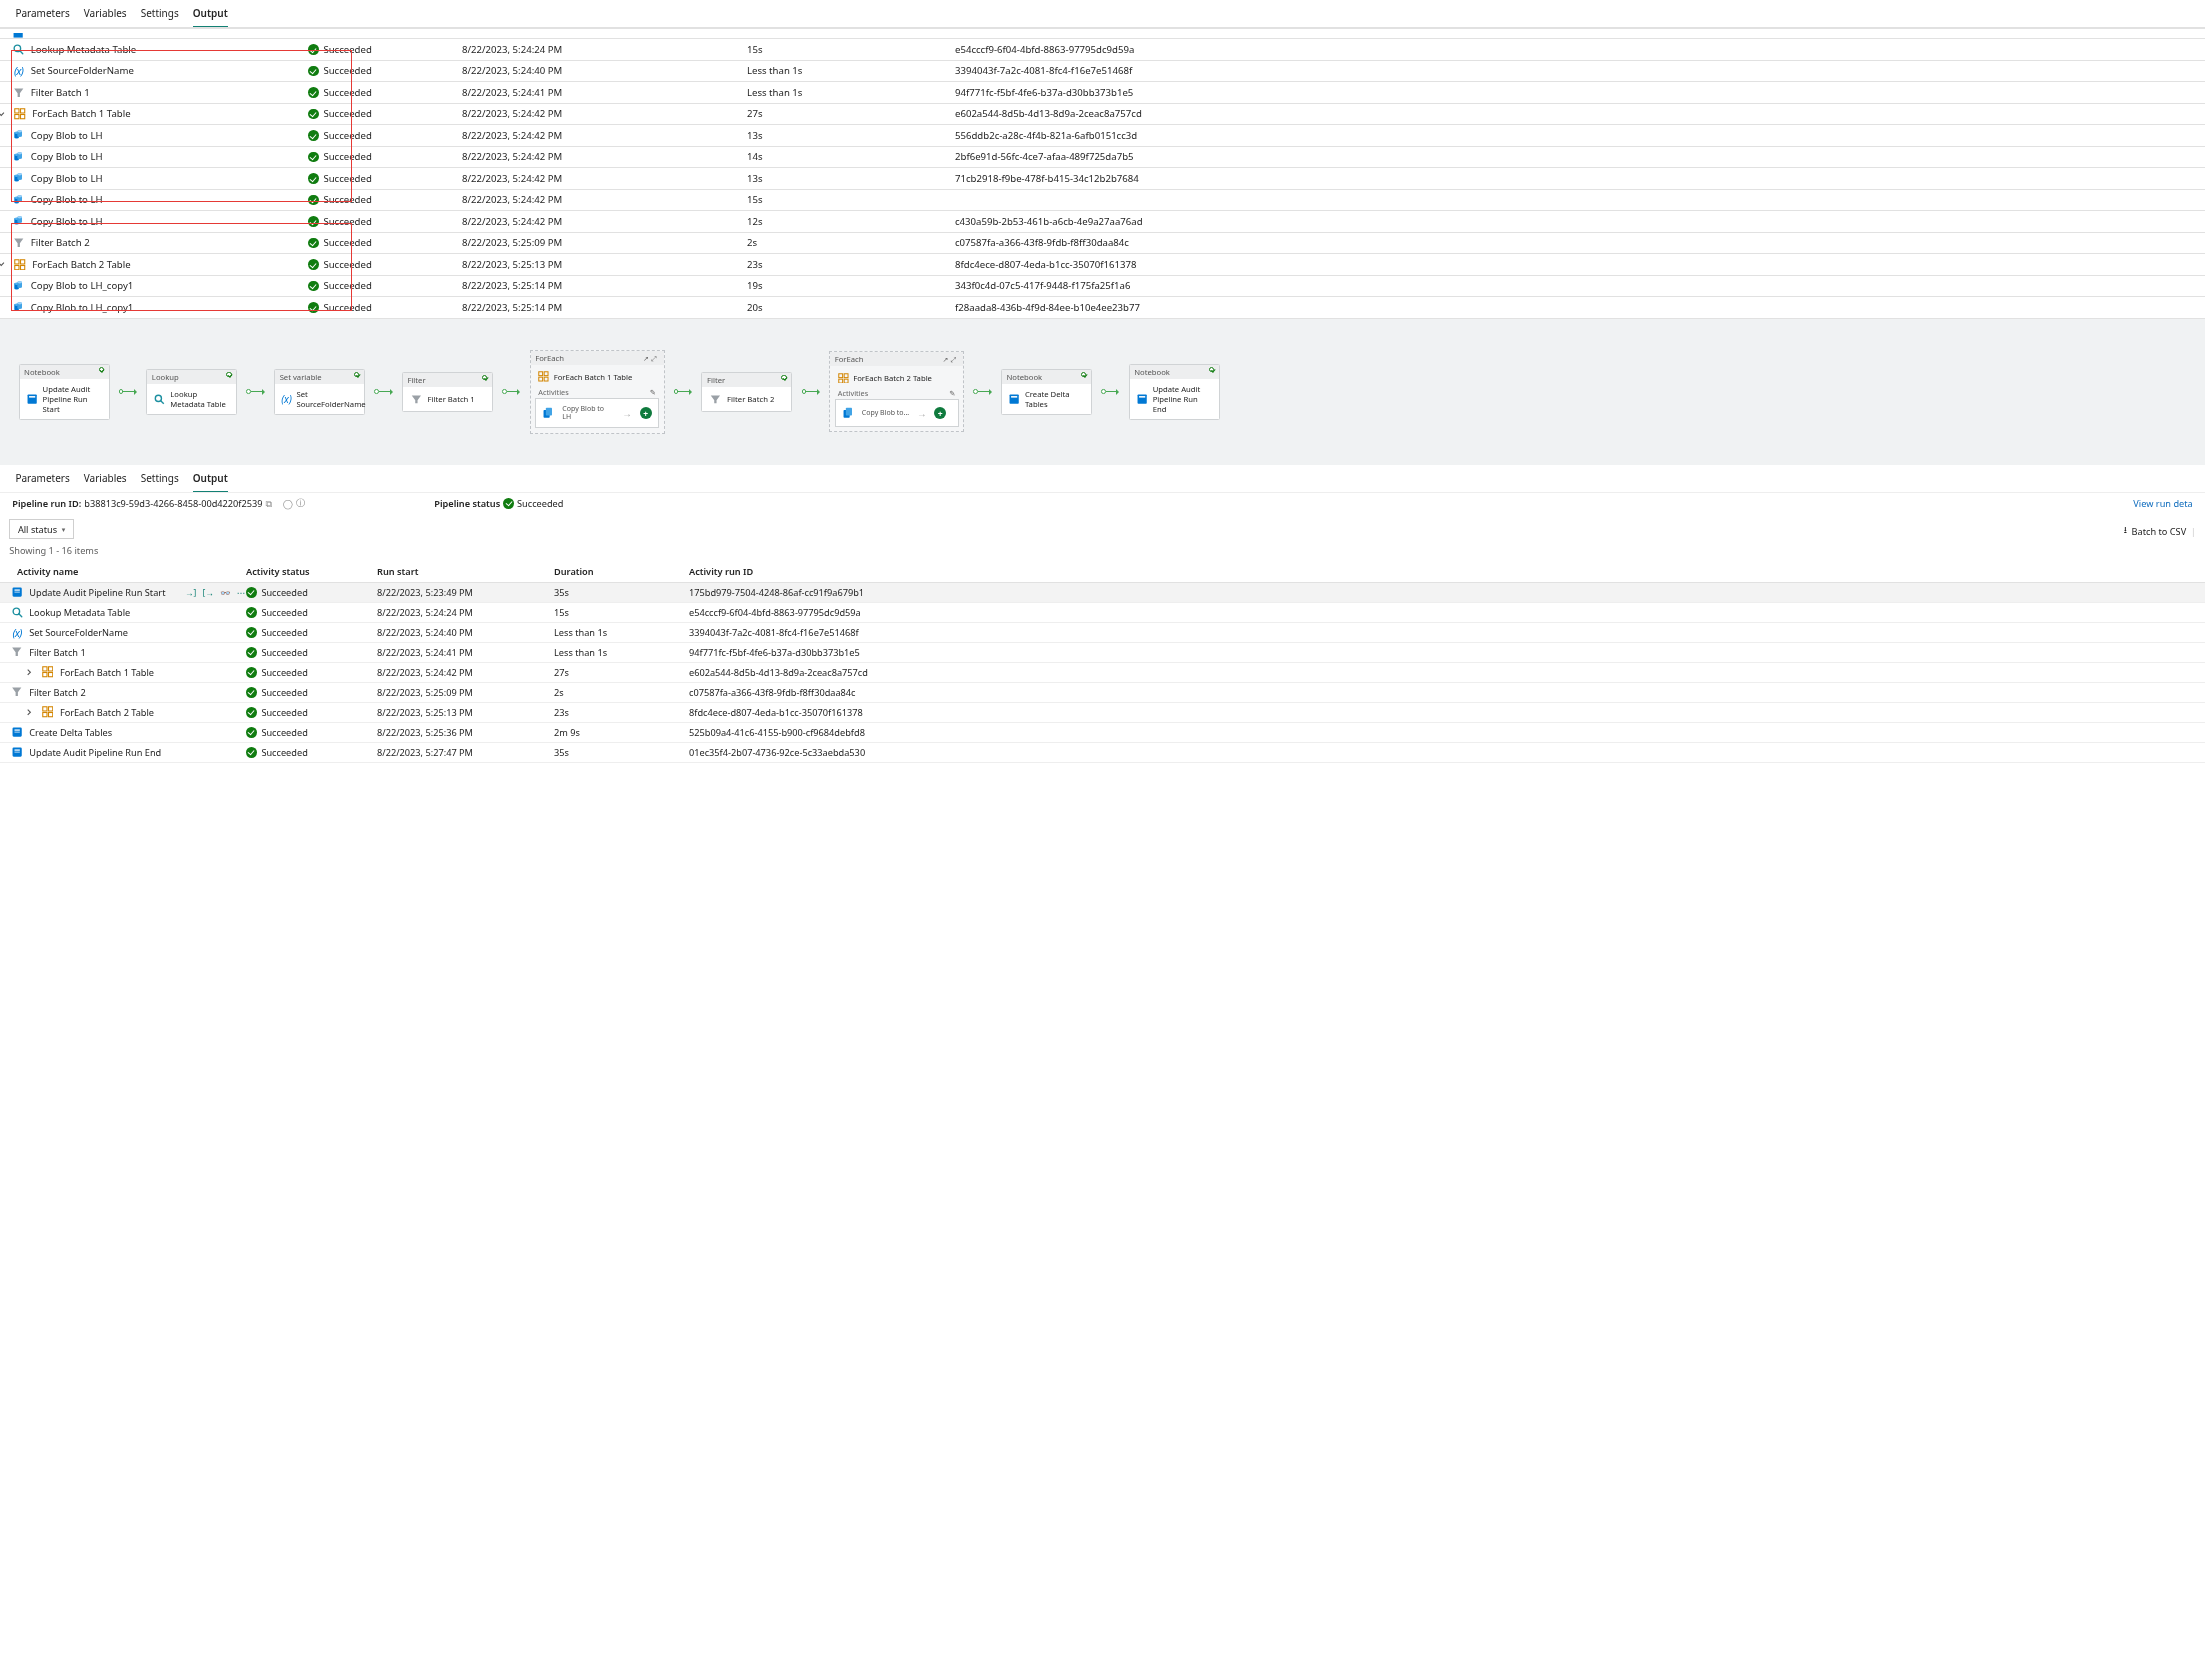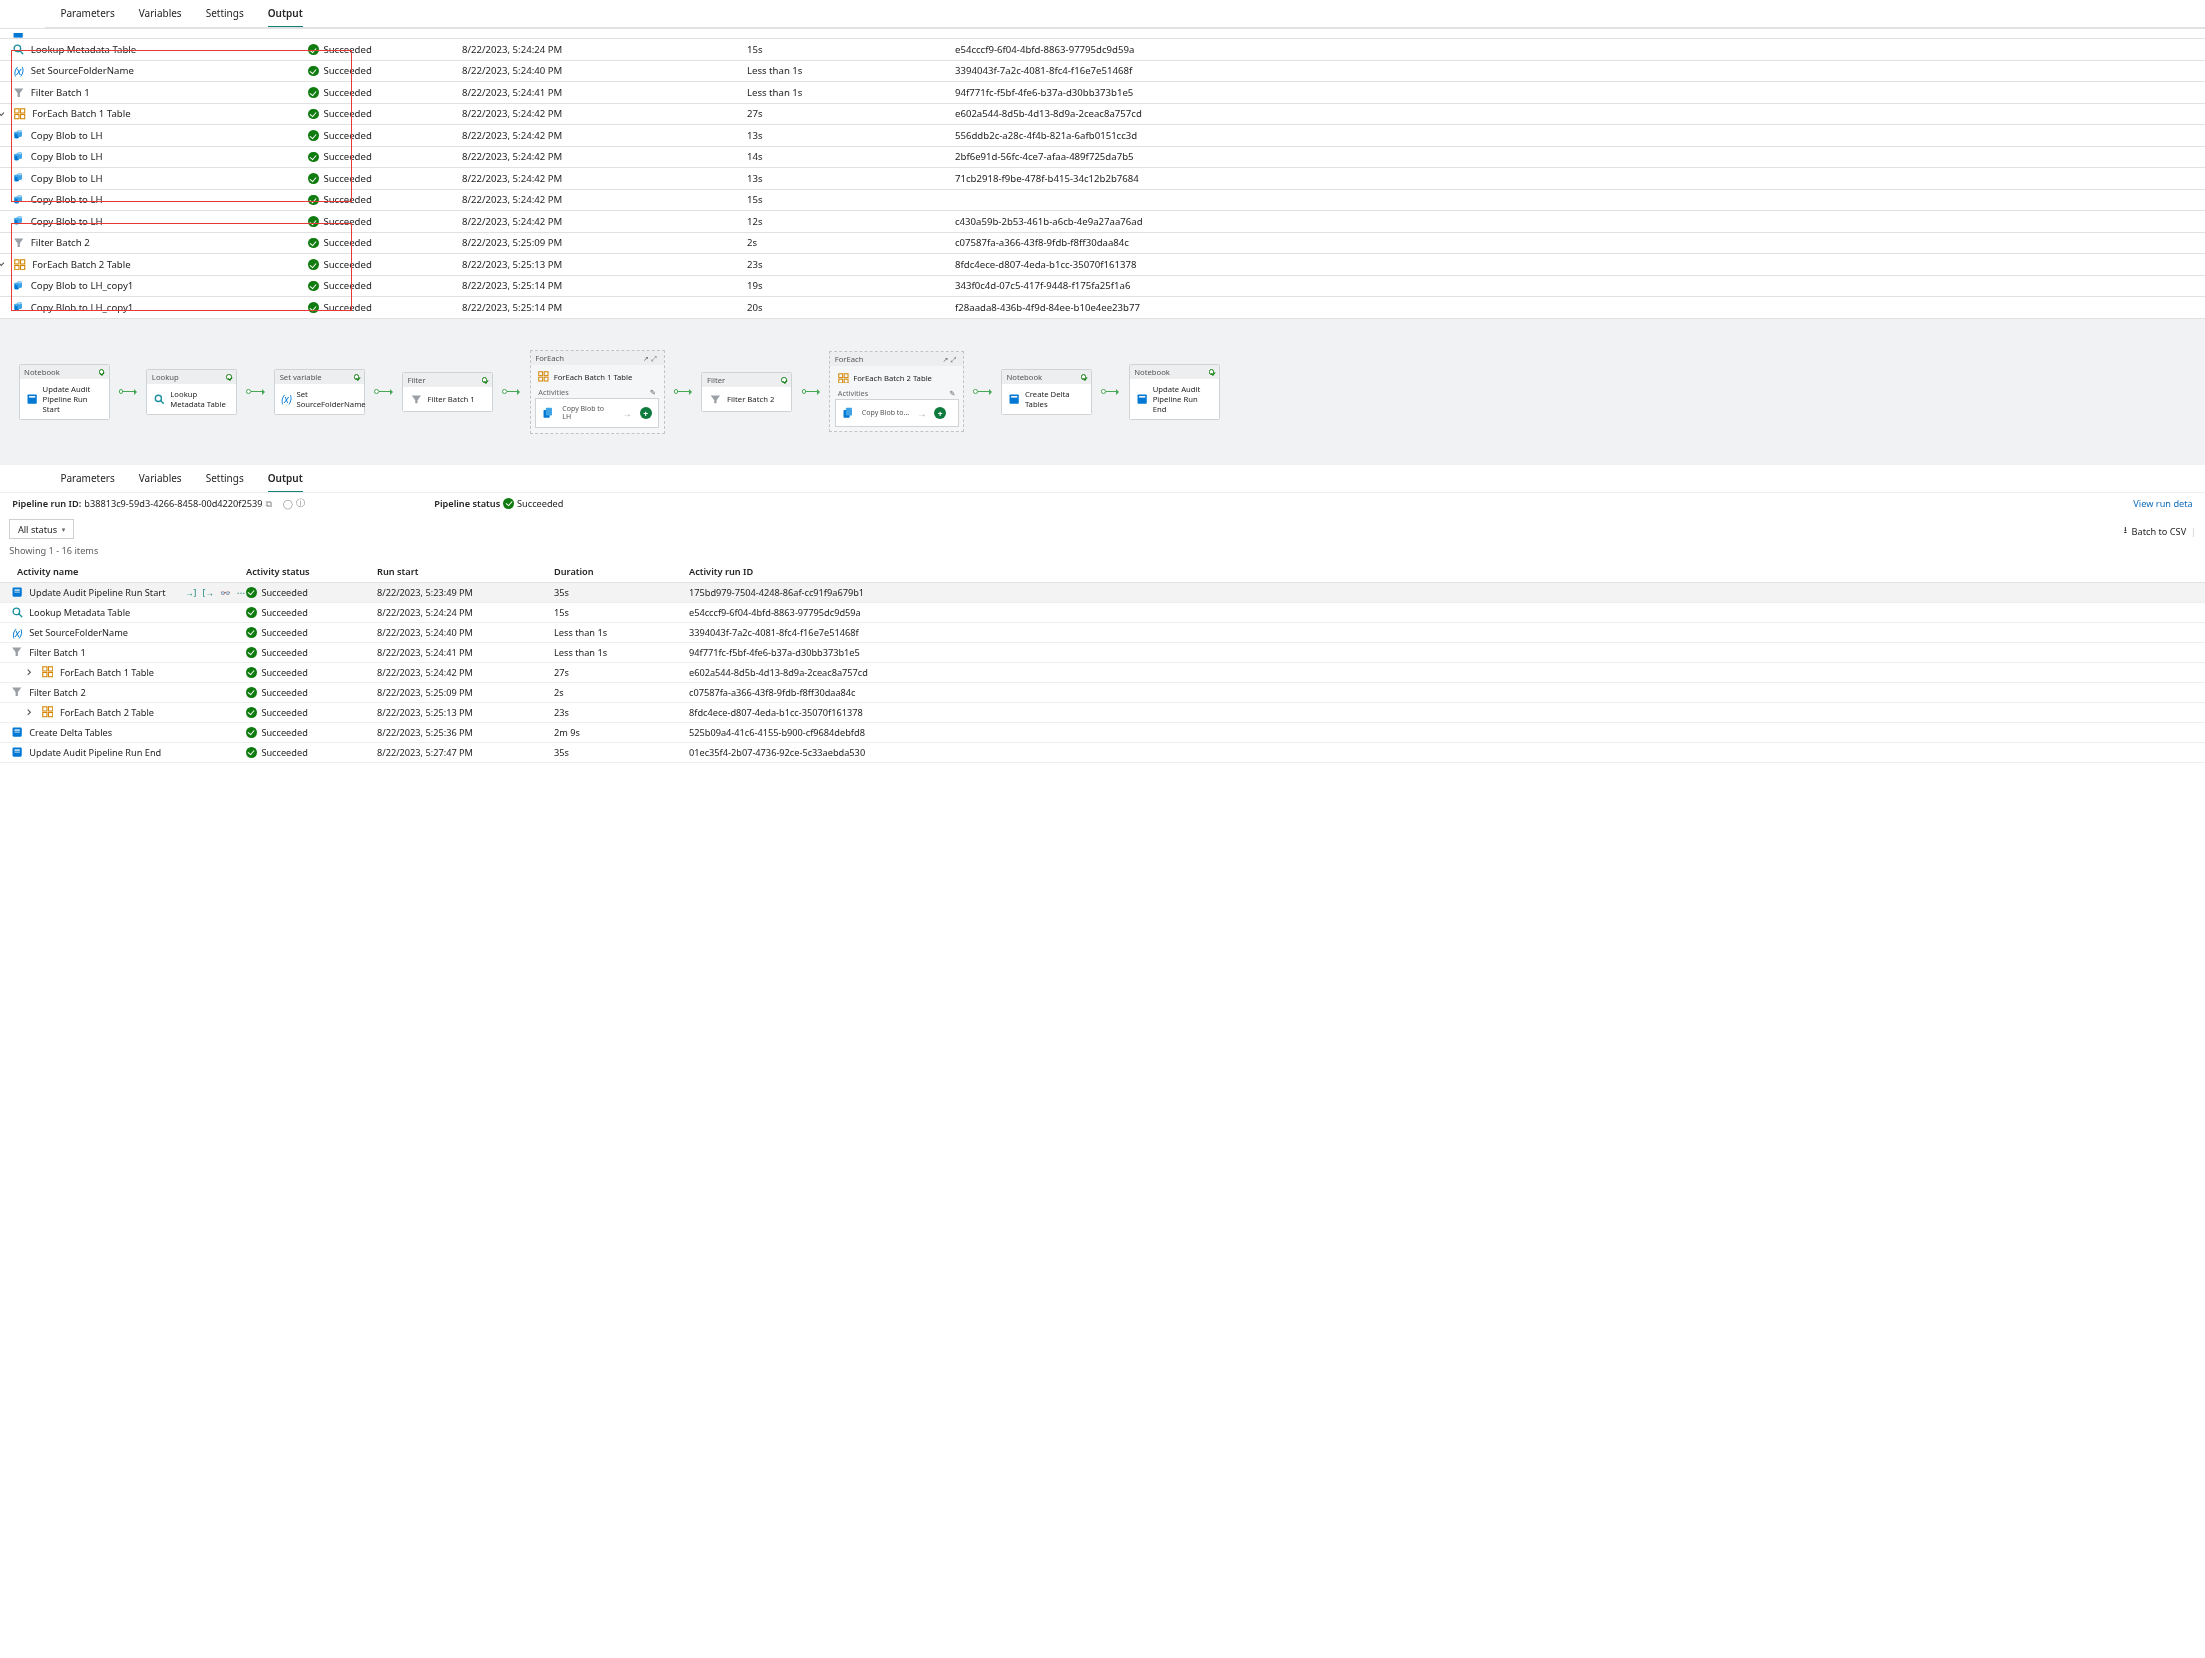--- a/index.html
+++ b/index.html
@@ -23,25 +23,24 @@
   * { box-sizing: border-box; }
   body {
     margin: 0;
     font-family: "Segoe UI", system-ui, sans-serif;
     font-size: 9.6px;
     color: var(--text);
     background: #fff;
   }
   .tabs {
     display: flex;
-    gap: 24px;
+    gap: 14px;
     border-bottom: 0.8px solid var(--border);
     padding: 0 15.4px;
     font-size: 10px;
-    margin-left: 45px;
   }
   .tab {
     padding: 6.2px 0;
     cursor: pointer;
     color: var(--text);
   }
   .tab.active {
     font-weight: 600;
     border-bottom: 1.9px solid var(--accent-teal);
   }
@@ -117,21 +116,21 @@
     background: var(--flow-node-bg);
     border-radius: 1.5px;
     width: 98px;
   }
   .node.small { width: 91px; }
   .node .nhead {
     background: #edeeef;
     padding: 2.3px 4.6px;
     font-size: 7.7px;
     color: #555;
-    display:flex; justify-content:space-between; align-items:center;
+    display:flex; justify-content:space-between; align-items:flex-start;
   }
   .node .nhead .nok {
     width:5.4px;height:5.4px;border-radius:50%;border:1px solid #107c10;background:#fff;position:relative;
   }
   .node .nhead .nok::after{content:"";position:absolute;left:0.9px;top:1.4px;width:2.7px;height:1.5px;border-left:0.9px solid #107c10;border-bottom:0.9px solid #107c10;transform:rotate(-50deg);}
   .node .nbody {
     padding: 4.6px 6.2px;
     font-size: 7.7px;
     display:flex; align-items:center; gap:4.6px;
   }

